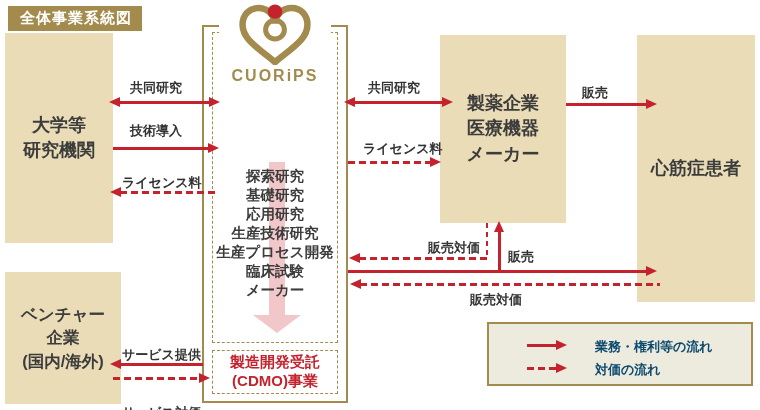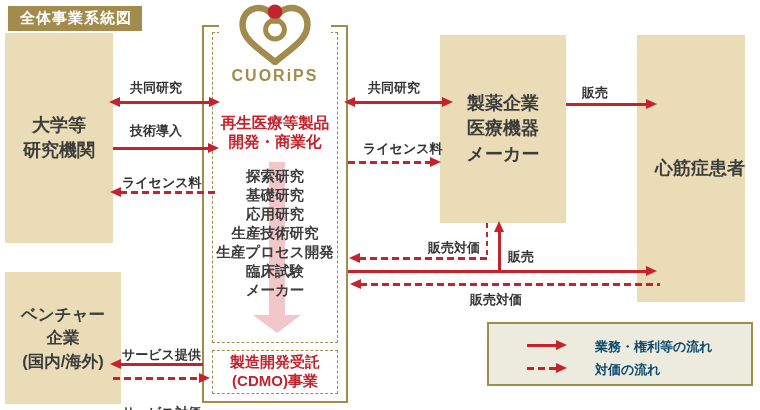--- a/index.html
+++ b/index.html
@@ -68,43 +68,39 @@
     <div class="bl">ベンチャー</div>
     <div class="bl">企業</div>
     <div class="bl">(国内/海外)</div>
   </div>
 
   <div class="box" style="left:440px;top:35px;width:126px;height:188px;font-size:18px;">
     <div class="bl">製薬企業</div>
     <div class="bl">医療機器</div>
     <div class="bl">メーカー</div>
   </div>
-  <div class="box" style="left:637px;top:35px;width:108px;height:267px;font-size:18px;align-items:flex-end;">
+  <div class="box" style="left:637px;top:35px;width:118px;height:267px;font-size:18px;">
     <div class="bl">心筋症患者</div>
   </div>
 
   <div id="centerbox">
     <div id="inner-dash"></div>
 
     <div id="logo">
       <svg width="78" height="62" viewBox="0 0 100 86">
         <path d="M50 28 C48 14 38 7 27 7 C14 7 5 17 5 30 C5 49 23 60 50 82 C77 60 95 49 95 30 C95 17 86 7 73 7 C62 7 52 14 50 28 Z" fill="none" stroke="#a28b4d" stroke-width="9"></path>
         <circle cx="50" cy="37" r="13" fill="none" stroke="#a28b4d" stroke-width="7"></circle>
         <circle cx="50" cy="12" r="10" fill="#c4232d"></circle>
       </svg>
       <div id="brand">CUORiPS</div>
     </div>
 
     <div id="pink-shaft"></div>
     <div id="pink-head"></div>
 
-    <div id="rdtitle">
-      <div>再生医療等製品</div>
-      <div>開発・商業化</div>
-    </div>
 
     <div id="pipeline">
       <div>探索研究</div>
       <div>基礎研究</div>
       <div>応用研究</div>
       <div>生産技術研究</div>
       <div>生産プロセス開発</div>
       <div>臨床試験</div>
       <div>メーカー</div>
     </div>

